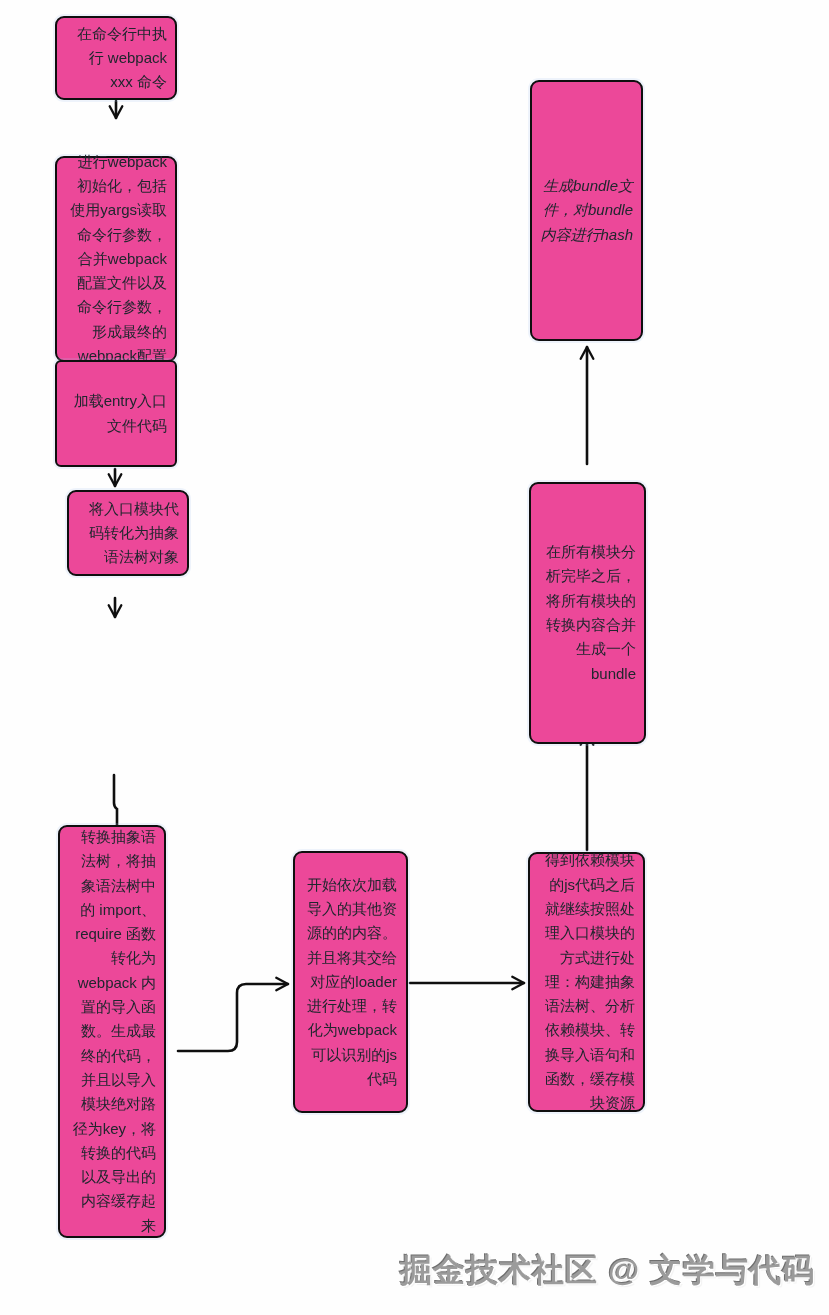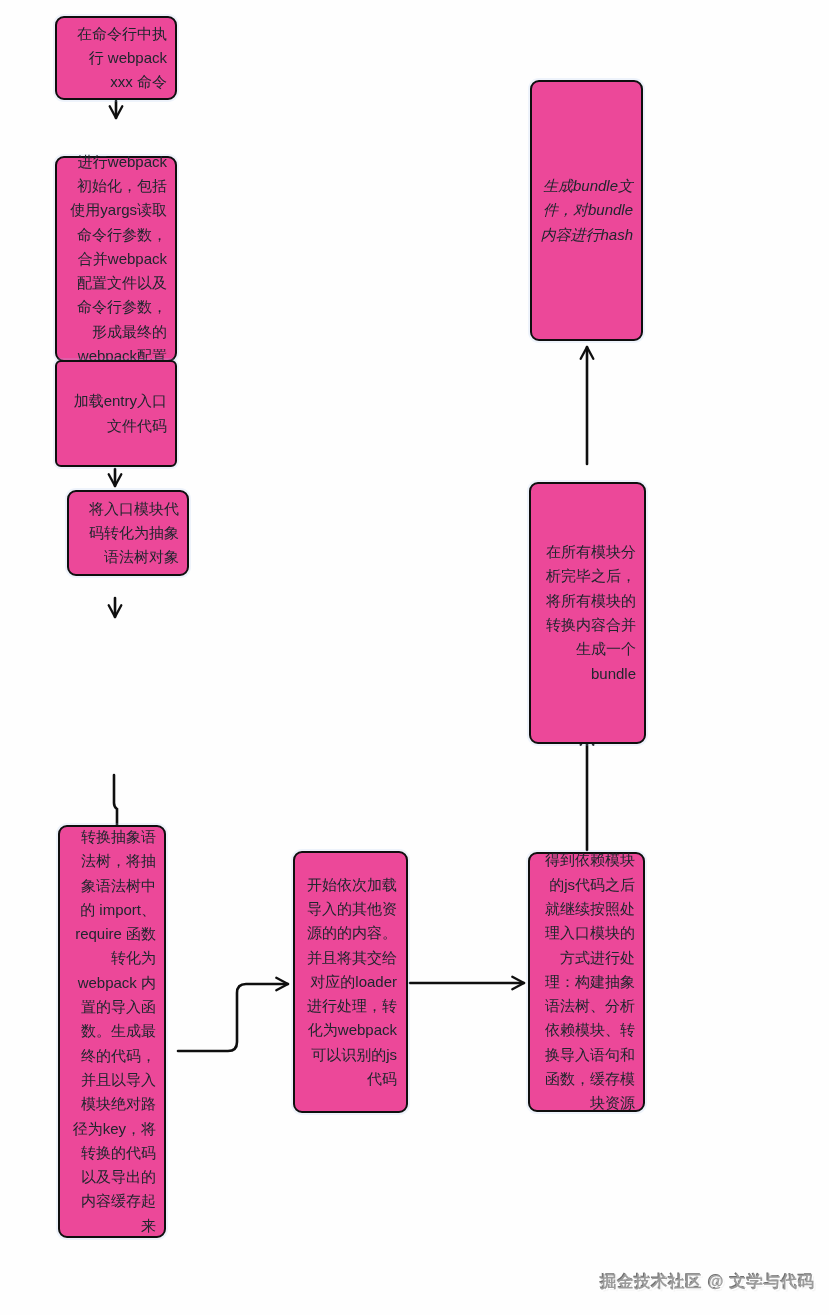--- a/index.html
+++ b/index.html
@@ -46,21 +46,21 @@
   #n-transform-ast { left: 58px;  top: 803px;  width: 108px; height: 413px; margin-top: 22px; }
   #n-load-deps     { left: 293px; top: 851px;  width: 115px; height: 262px; padding: 24px 9px; }
   #n-process-deps  { left: 528px; top: 852px;  width: 117px; height: 260px; }
   #n-merge-bundle  { left: 529px; top: 482px;  width: 117px; height: 262px; }
   #n-emit-bundle   { left: 530px; top: 80px;   width: 113px; height: 261px; font-style: italic; }
 
   .watermark {
     position: absolute;
     right: 14px;
     bottom: 22px;
-    font-size: 16px;
+    font-size: 32px;
     font-weight: bold;
     letter-spacing: 1px;
     color: #9b9b9b;
     text-shadow: 1px 1px 0 #ffffff, 2px 2px 1px #f2f2f2, -1px -1px 0 #6f6f6f;
     white-space: nowrap;
   }
 </style>
 </head>
 <body>
 

